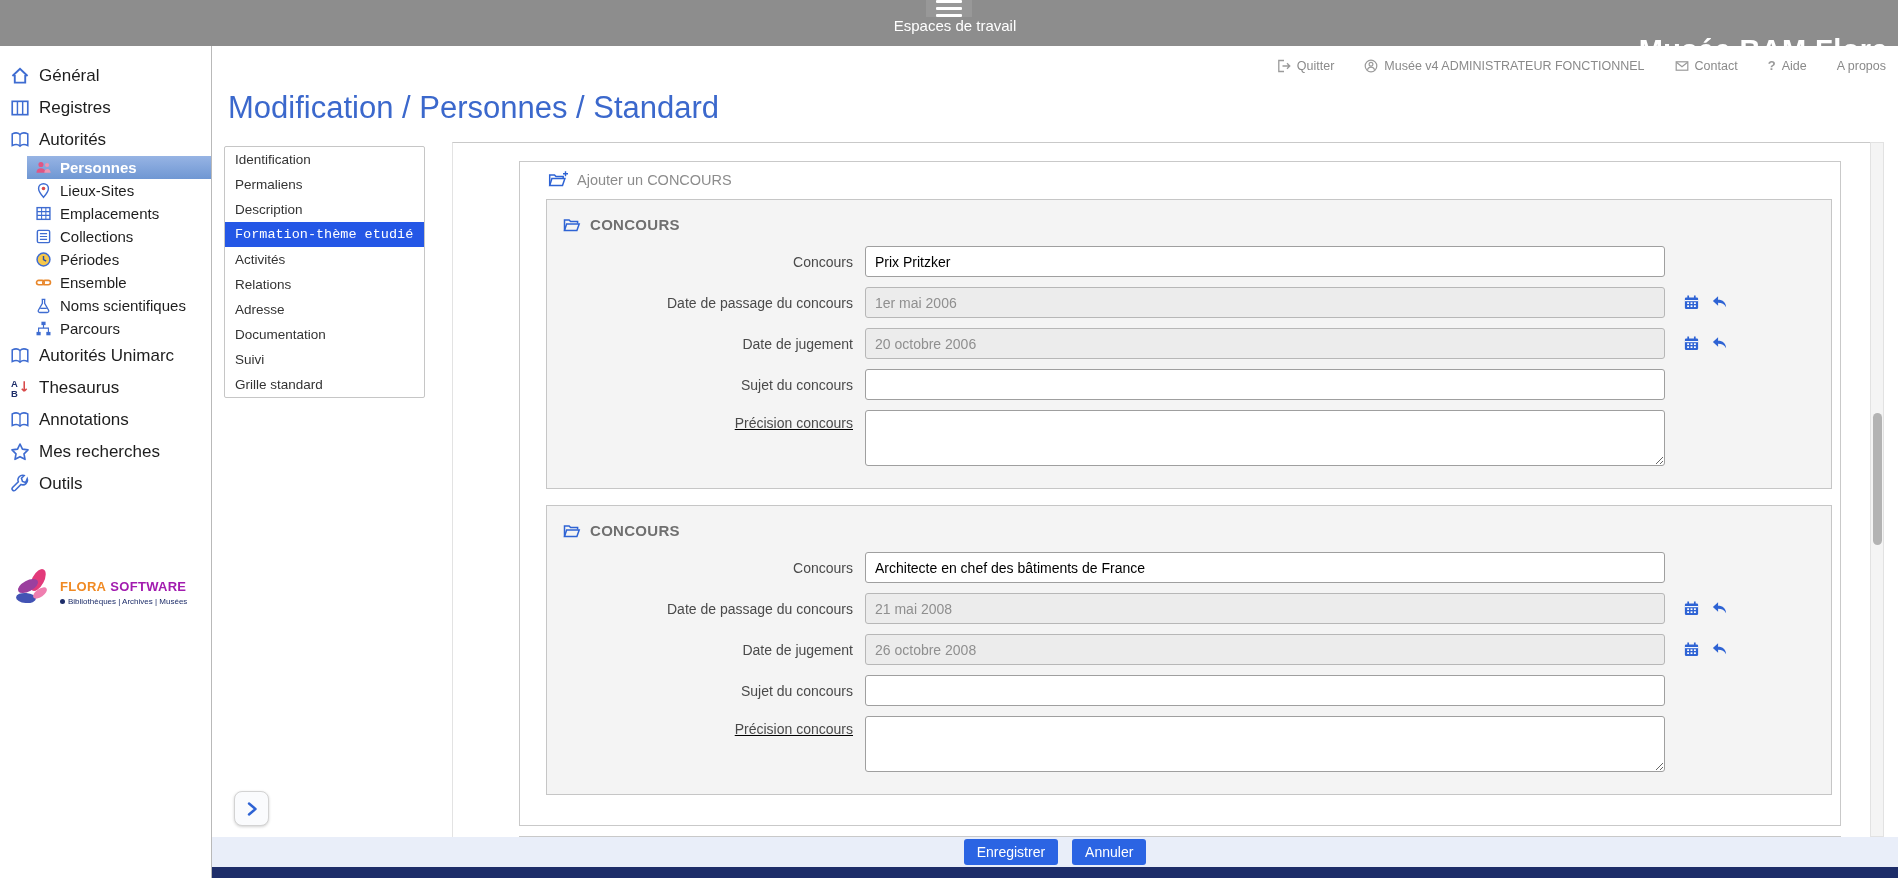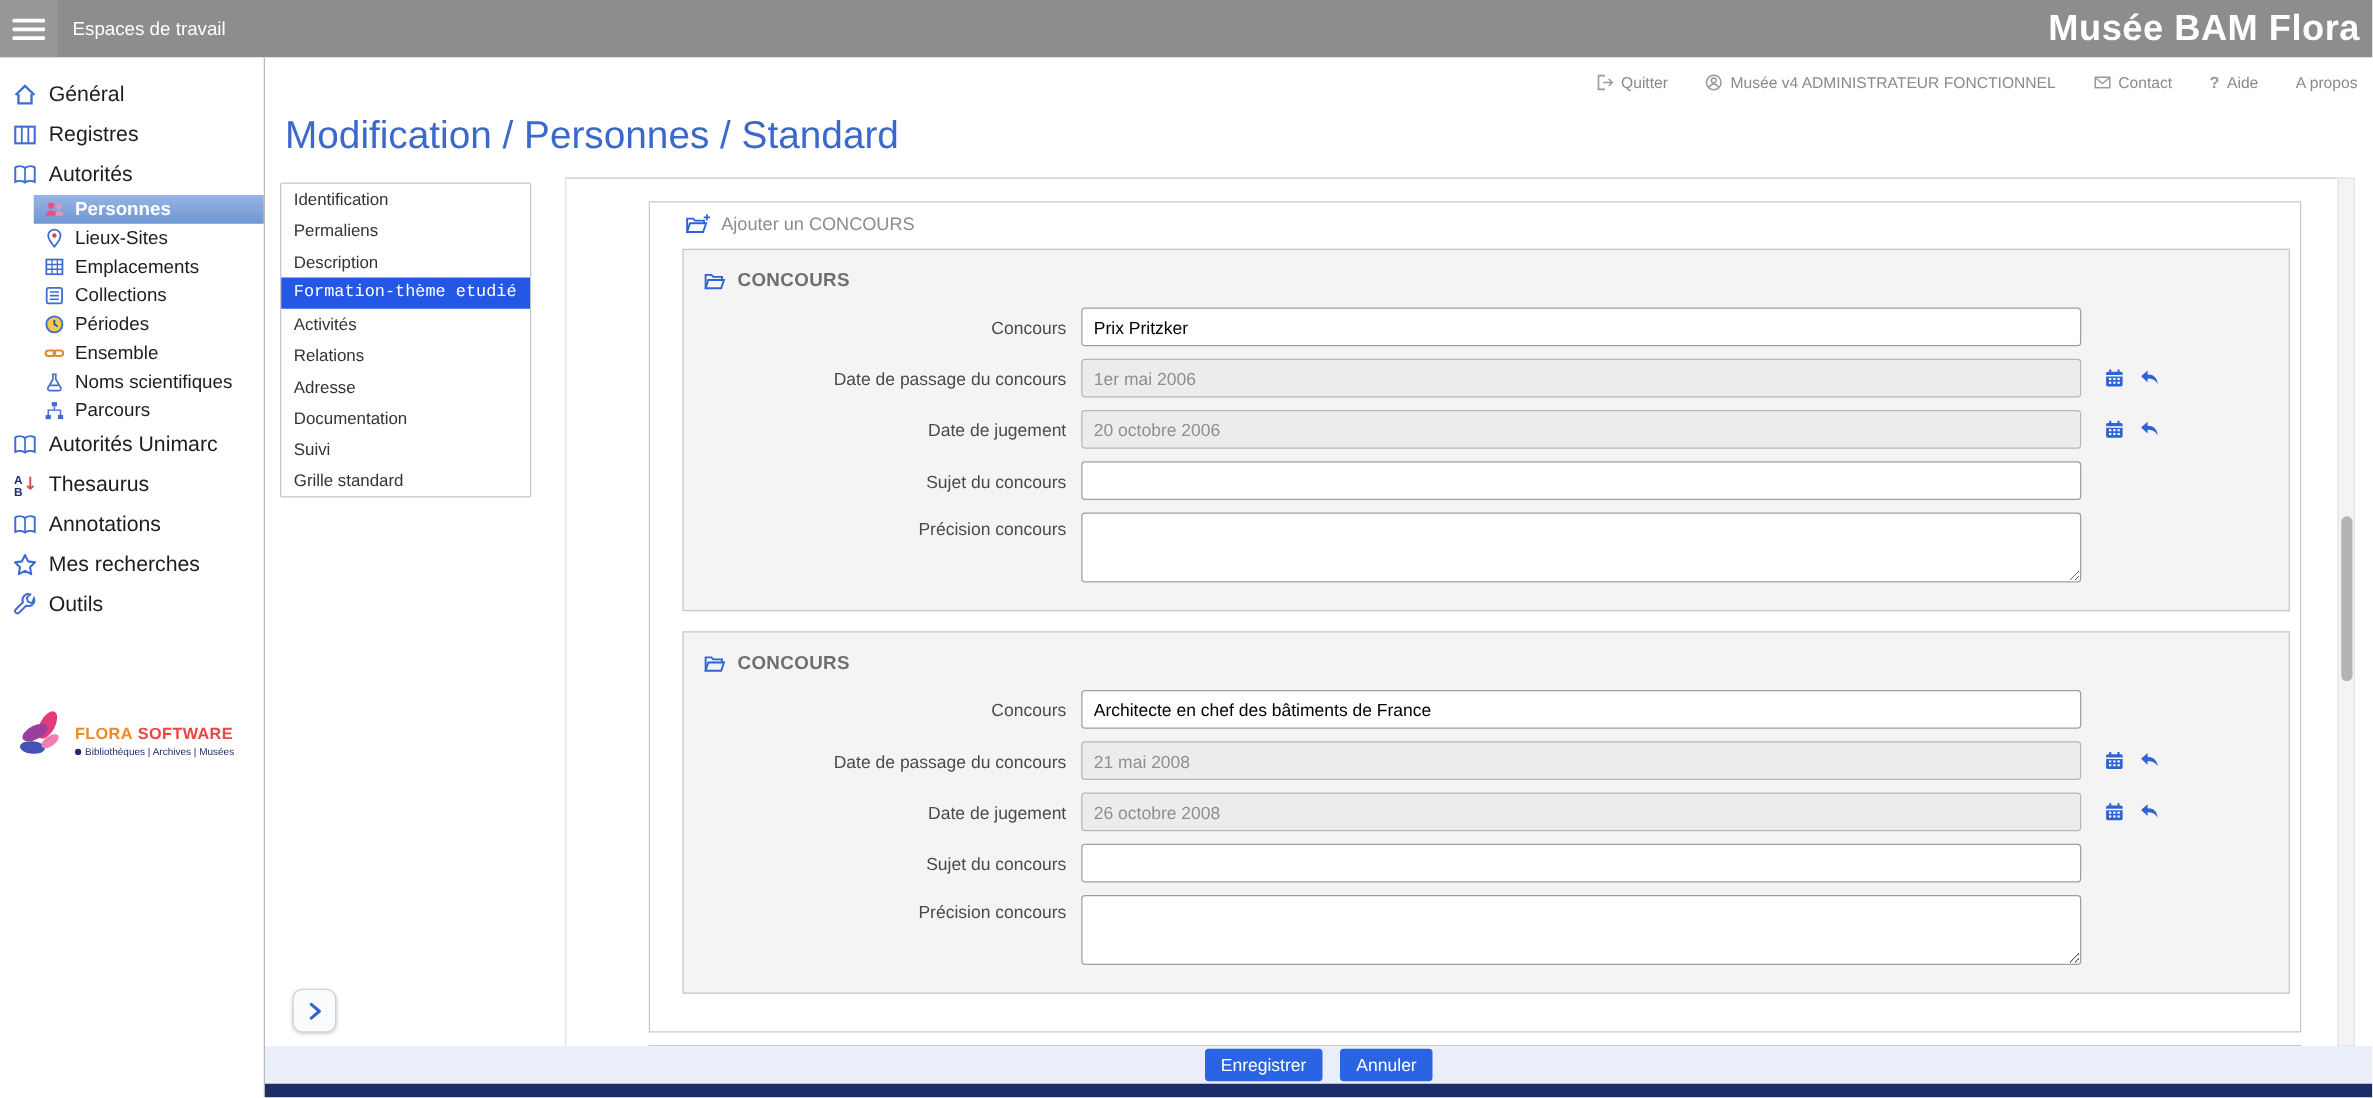--- a/index.html
+++ b/index.html
@@ -1,20 +1,20 @@
 <!DOCTYPE html>
 <html><head>
 <meta charset="utf-8">
 <style>
   * { box-sizing: border-box; margin: 0; padding: 0; }
   html,body { width:1898px; height:878px; overflow:hidden;
     font-family:"Liberation Sans", sans-serif; background:#fff; }
 
   
-  .topbar { height:46px; background:#8d8d8d; display:flex; align-items:center; color:#fff; }
+  .topbar { height:46px; background:#8d8d8d; display:flex; align-items:center; color:#fff;flex-direction:column; }
   .menu-btn { width:46px; height:46px; display:flex; flex-direction:column; justify-content:center;
     align-items:center; gap:4px; cursor:pointer; background:#989898; }
   .menu-btn i { display:block; width:26px; height:3px; background:#fff; border-radius:1px; }
   .ws-label { margin-left:12px; font-size:15px; }
   .app-title { margin-left:auto; padding-right:10px; font-size:29px; font-weight:bold; letter-spacing:.4px; white-space:nowrap; }
 
   
   .shell { display:flex; height:856px; }
 
   
@@ -25,21 +25,21 @@
   .side-item.lvl2 { margin-left:27px; padding:3px 6px 3px 8px; font-size:15px; }
   .side-item.lvl2 .ic { width:17px; height:17px; flex:0 0 17px; margin-right:8px; }
   .side-item.selected { background:linear-gradient(#97b4e4,#6f97d3); color:#fff; font-weight:bold; }
   .ic svg { width:100%; height:100%; display:block; }
 
   .logo-box { position:absolute; left:8px; top:520px; display:flex; align-items:center; }
   .logo-flower { width:48px; height:52px; }
   .logo-texts { margin-left:4px; }
   .logo-line1 { font-size:13px; font-weight:bold; letter-spacing:.3px; }
   .logo-line1 .flora { color:#f08a24; }
-  .logo-line1 .soft { color:#ef4444; margin-left:4px; }
+  .logo-line1 .soft { color:#a21caf; margin-left:4px; }
   .logo-line2 { font-size:8px; color:#1d2d69; margin-top:3px; display:flex; align-items:center; gap:3px; }
   .logo-dot { width:5px; height:5px; border-radius:50%; background:#1d2d69; display:inline-block; }
 
   
   .main { flex:1; position:relative; overflow:hidden; background:#fff; }
 
   .utility { position:absolute; top:12px; right:12px; display:flex; gap:30px; align-items:center;
     font-size:12.5px; color:#8a8a8a; white-space:nowrap; }
   .utility .uitem { display:flex; align-items:center; gap:6px; cursor:pointer; }
   .utility svg { width:14px; height:14px; display:block; }
@@ -67,21 +67,21 @@
     color:#8c8c8c; font-size:14.5px; font-weight:400; }
   .sec-head .ic20 { width:21px; height:18px; display:inline-flex; }
   .ic20 svg, .ic17 svg { width:100%; height:100%; display:block; }
 
   .panel { border:1px solid #c6c6c6; background:#f4f4f4; margin-bottom:16px; padding:16px 0 12px; }
   .panel-head { display:flex; align-items:center; gap:9px; margin:0 0 13px 16px;
     color:#6f6f6f; font-weight:bold; font-size:15px; letter-spacing:.3px; }
   .panel-head .ic17 { width:18px; height:16px; display:inline-flex; }
 
   .frow { display:flex; align-items:center; margin-bottom:10px; }
-  .frow.ta { align-items:flex-start; }
+  .frow.ta { align-items:flex-start;text-decoration:underline; }
   .flabel { width:318px; flex:0 0 318px; text-align:right; padding-right:12px; font-size:14px; color:#4a4a4a; }
   .frow.ta .flabel { padding-top:5px; }
   .txt { width:800px; height:31px; border:1px solid #9f9f9f; border-radius:3px; padding:0 9px;
     font-size:14px; font-family:"Liberation Sans",sans-serif; background:#fff; color:#000; }
   .txt:disabled { background:#ececec; color:#8f8f8f; border-color:#b7b7b7; }
   textarea.txt { height:56px; padding-top:5px; resize:both; }
   .ficons { display:flex; gap:11px; margin-left:18px; align-items:center; }
   .ficons span { width:17px; height:17px; display:inline-flex; cursor:pointer; }
   .ficons svg { width:100%; height:100%; display:block; }
 

